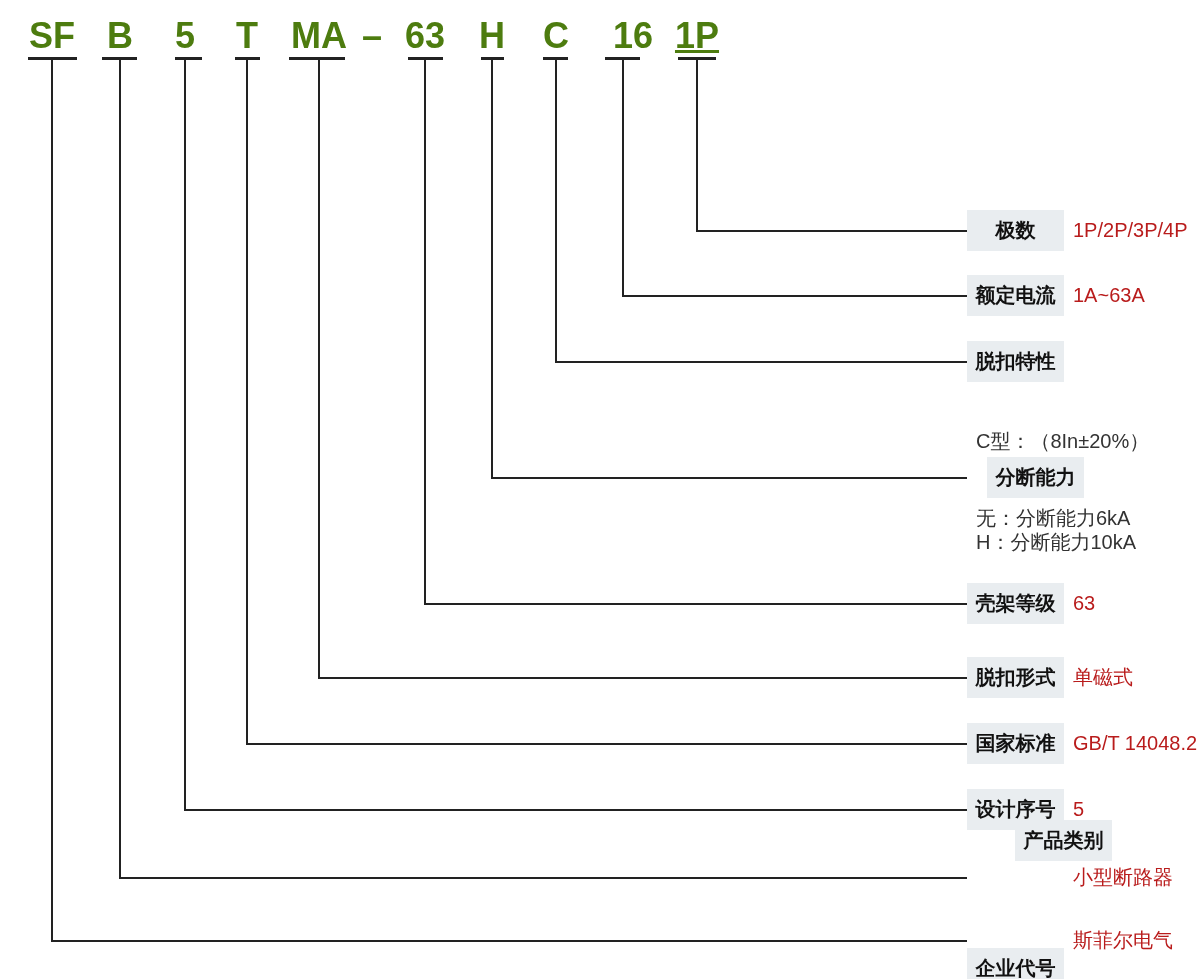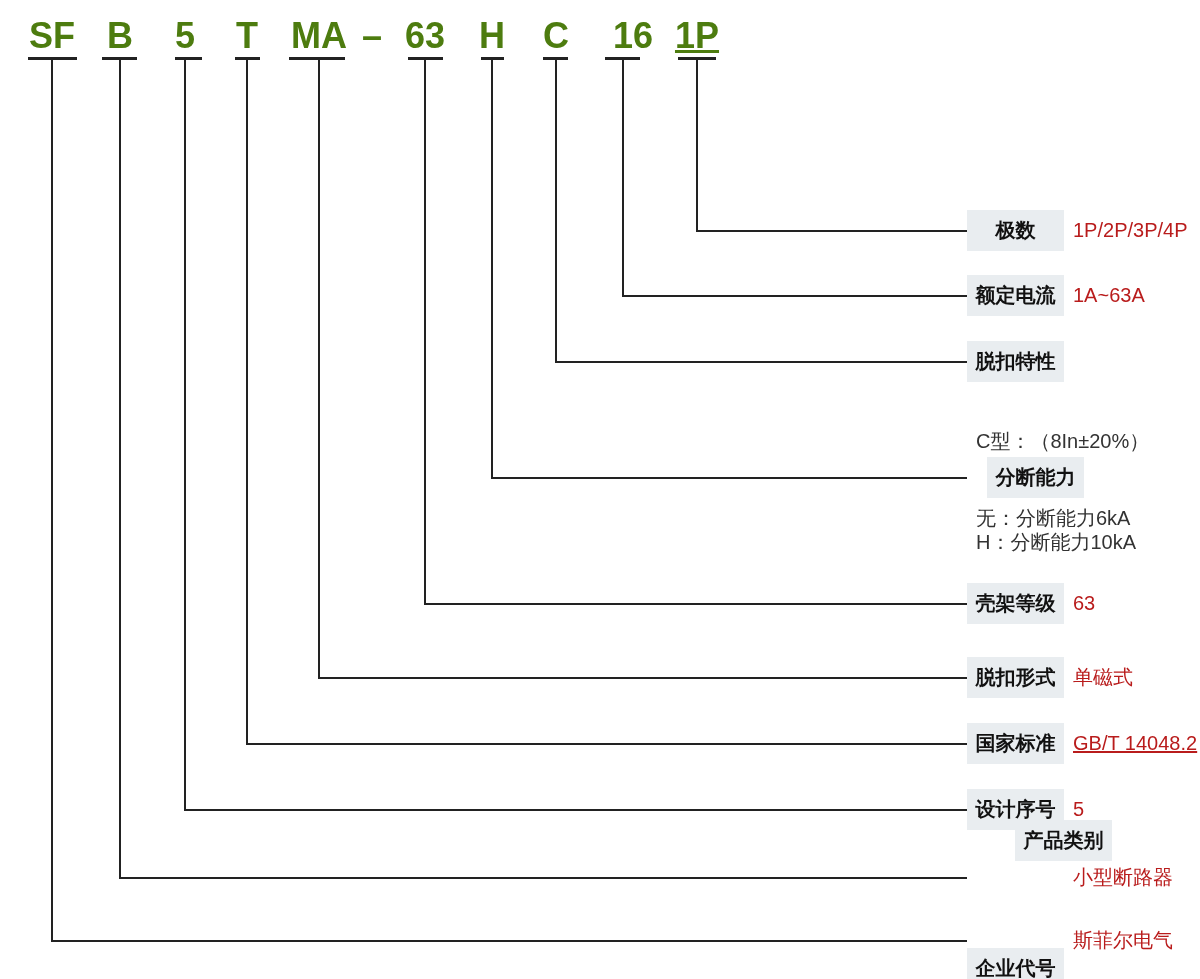--- a/index.html
+++ b/index.html
@@ -98,21 +98,21 @@
     <div class="underline" style="left: 175px; width: 27px;"></div>
     <div class="vline" style="left: 184px; top: 59px; height: 752px;"></div>
     <div class="hline" style="left: 184px; top: 809px; width: 783px;"></div>
     <div class="label-box" style="top: 789px;">设计序号</div>
     <div class="value" style="top: 789px;">5</div>
     <div class="code-seg" style="left: 247px;">T</div>
     <div class="underline" style="left: 235px; width: 25px;"></div>
     <div class="vline" style="left: 246px; top: 59px; height: 686px;"></div>
     <div class="hline" style="left: 246px; top: 743px; width: 721px;"></div>
     <div class="label-box" style="top: 723px;">国家标准</div>
-    <div class="value" style="top: 723px; text-decoration: underline;">GB/T 14048.2</div>
+    <div class="value" style="top: 723px;">GB/T 14048.2</div>
     <div class="code-seg" style="left: 319px;">MA</div>
     <div class="underline" style="left: 289px; width: 56px;"></div>
     <div class="vline" style="left: 318px; top: 59px; height: 620px;"></div>
     <div class="hline" style="left: 318px; top: 677px; width: 649px;"></div>
     <div class="label-box" style="top: 657px;">脱扣形式</div>
     <div class="value" style="top: 657px;">单磁式</div>
     <div class="code-seg" style="left: 425px;">63</div>
     <div class="underline" style="left: 408px; width: 35px;"></div>
     <div class="vline" style="left: 424px; top: 59px; height: 546px;"></div>
     <div class="hline" style="left: 424px; top: 603px; width: 543px;"></div>

